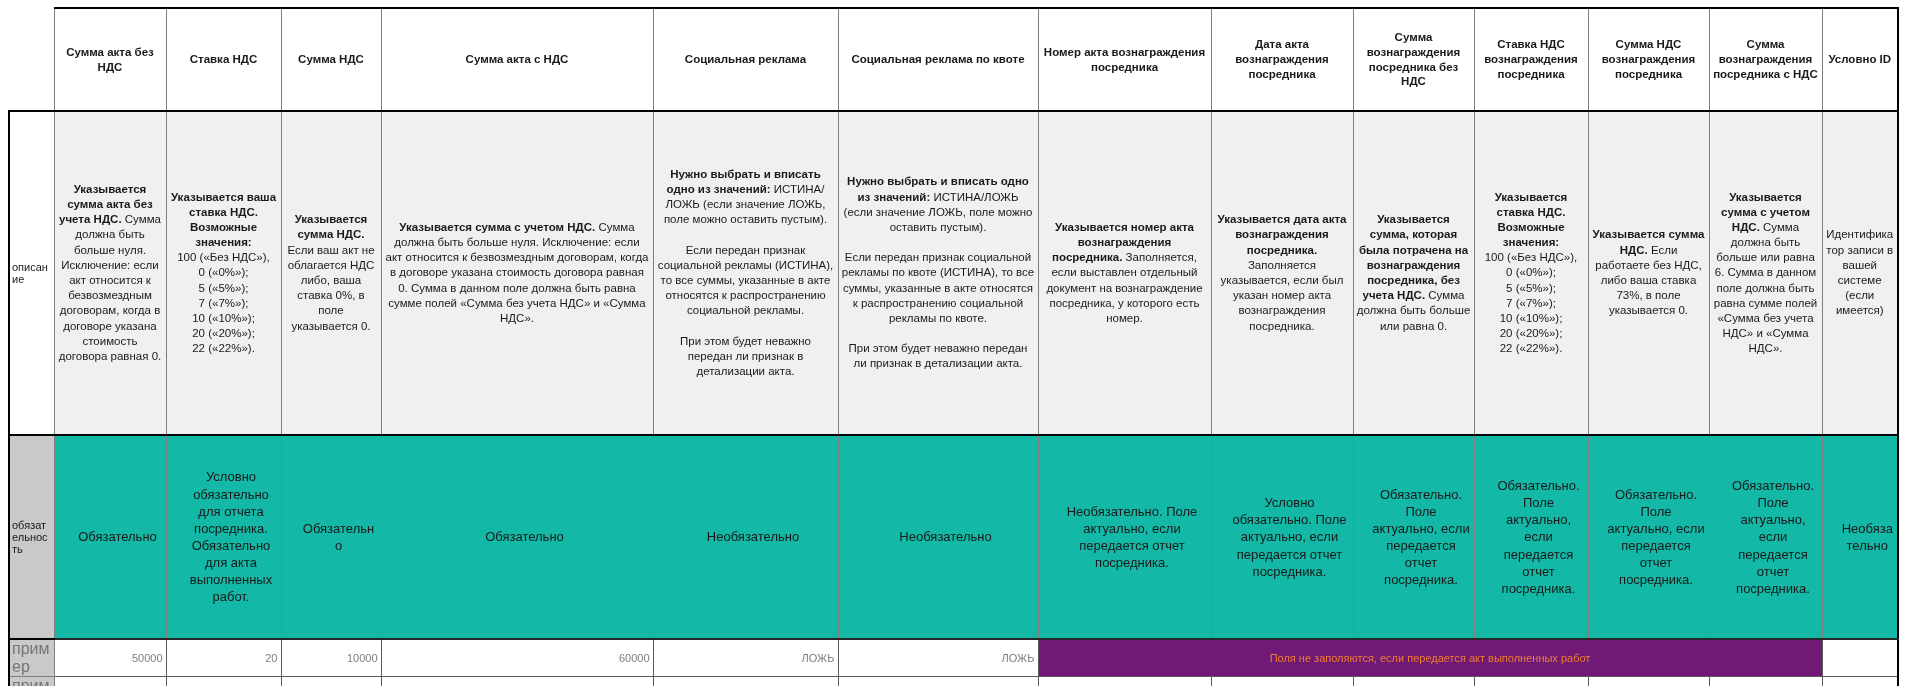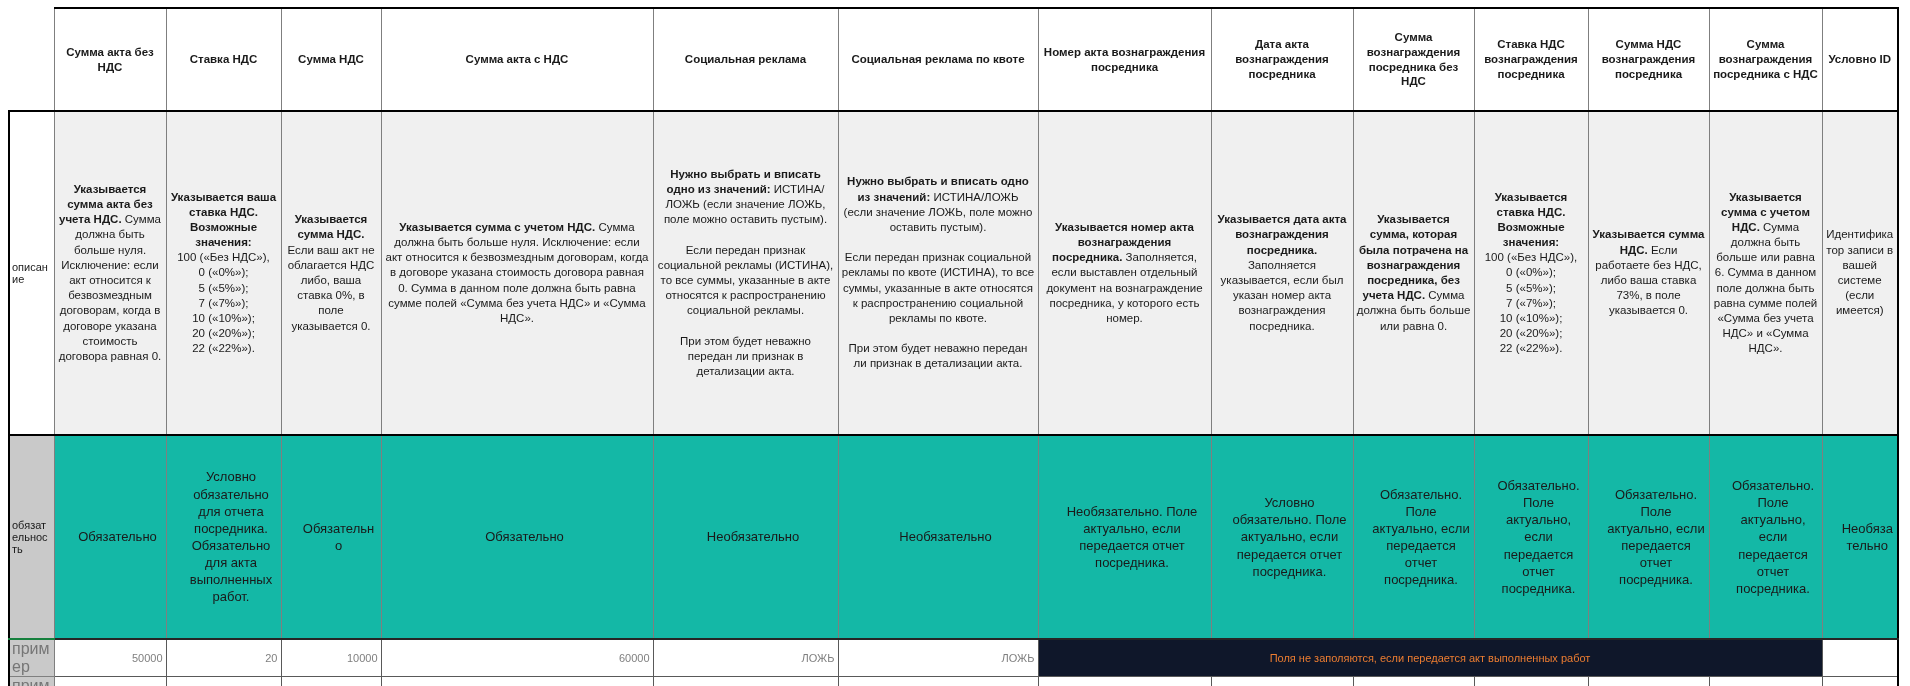--- a/index.html
+++ b/index.html
@@ -19,26 +19,26 @@
   td.desc{background:#f0f0f0;border-bottom:2px solid #000;text-align:center;vertical-align:middle;
           font-size:11.5px;line-height:1.32;padding:2px 3px;}
   td.desc .b{font-weight:700;}
   .pre{white-space:pre-line;}
   td.mand{background:#14b8a6;border-bottom:2px solid #262626;text-align:center;vertical-align:middle;
           font-size:13px;line-height:1.32;padding-left:18px;}
   td.lbl{font-size:11px;text-align:left;padding:0 2px;vertical-align:middle;border-left:2px solid #000;background:#fff;margin-top:23px;}
   td.lbl-gray{background:#c9c9c9;}
   td.lbl-ex{color:#767676;font-size:16px;}
   td.lbl-desc{border-bottom:2px solid #000;}
-  td.lbl-mand{border-bottom:2px solid #15803d;}
+  td.lbl-mand{border-bottom:2px solid #000000;}
   tr.r-hdr td:last-child, tr.r-desc td:last-child, tr.r-mand td:last-child,
   tr.r-ex1 td:last-child, tr.r-ex2 td:last-child{border-right:2px solid #000;}
   td.ex{color:#7f7f7f;font-size:11px;text-align:right;vertical-align:middle;border-color:#595959;background:#fff;}
   tr.r-ex2 td{border-bottom:2px solid #3f3f3f;}
-  td.note{color:#ed7d31;font-size:11px;text-align:center;vertical-align:middle;border-color:#595959;background:#0f172a;}
+  td.note{color:#ed7d31;font-size:11px;text-align:center;vertical-align:middle;border-color:#595959;background:#701a75;}
 </style>
 </head>
 <body>
 
 <div class="sheet">
   <table>
     <colgroup>
       <col style="width:45px">
         <col style="width:112px">
         <col style="width:115px">

